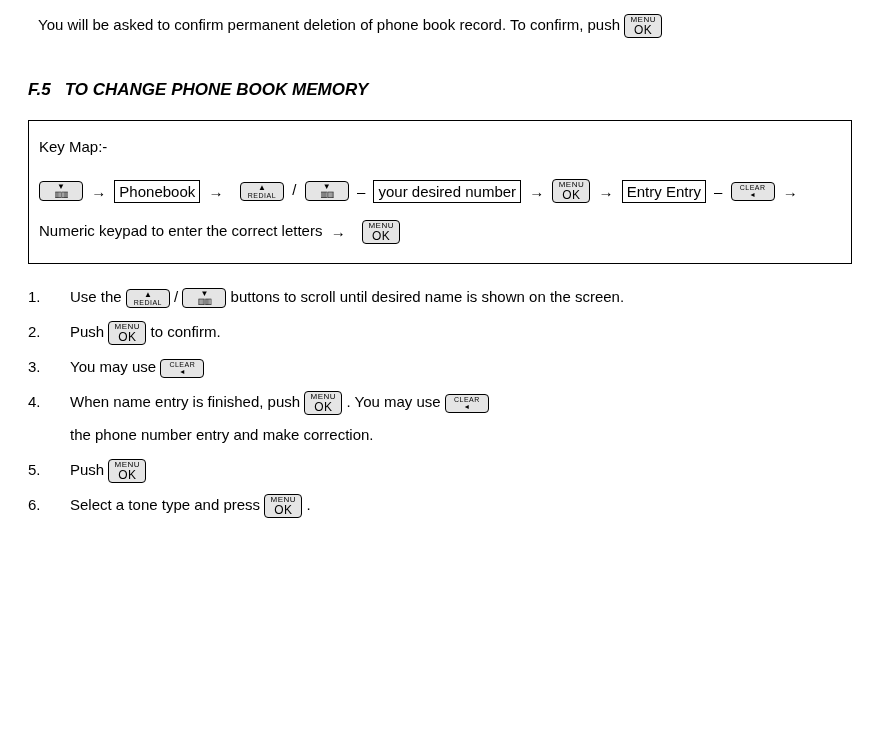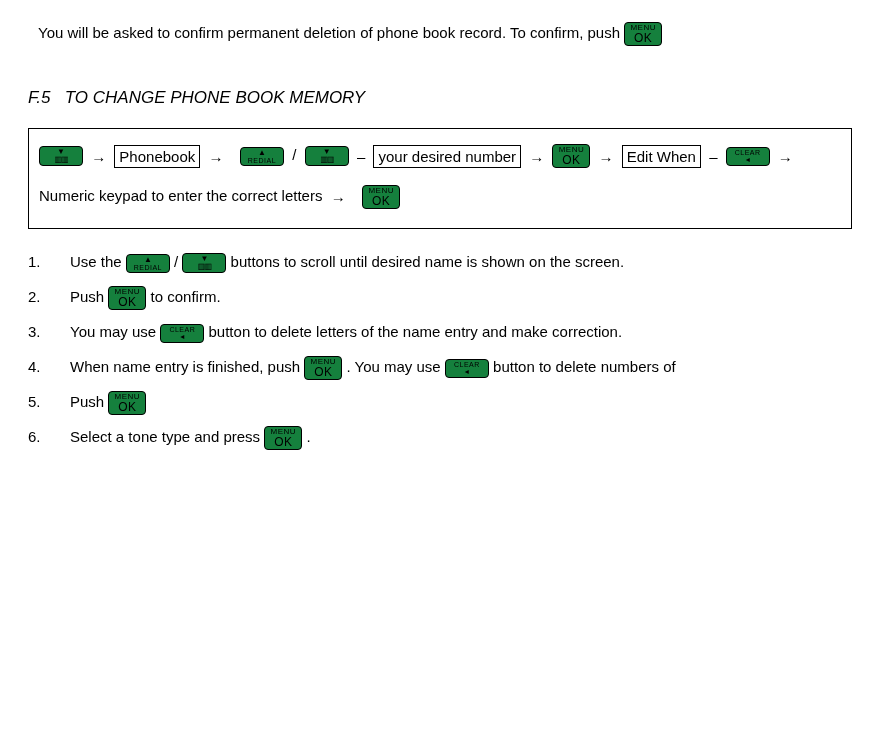--- a/index.html
+++ b/index.html
@@ -6,29 +6,29 @@
     margin: 0;
     padding: 0;
     font-family: Arial, Helvetica, sans-serif;
     font-size: 15px;
     color: #000;
     background: #fff;
     width: 880px;
     line-height: 2.2;
   }
   .page {
-    padding: 16px 28px 20px 28px;
+    padding: 8px 28px 20px 28px;
   }
   .intro {
     margin-left: 10px;
     margin-bottom: 30px;
   }
   .section-heading {
     font-style: italic;
-    font-weight: normal;
+    font-weight: bold;
     font-size: 17px;
     margin: 20px 0 12px 0;
   }
   .sec-num {
     display: inline-block;
     width: 32px;
   }
   .keymap-box {
     border: 1px solid #000;
     padding: 6px 10px 12px 10px;
@@ -42,21 +42,21 @@
     display: block;
   }
   .kbtn {
     display: inline-block;
     border: 1px solid #000;
     border-radius: 4px;
     padding: 0 6px;
     height: 22px;
     line-height: 22px;
     vertical-align: middle;
-    background: #15803d;
+    background: #e5e5e5;
     box-sizing: border-box;
     min-width: 44px;
     text-align: center;
   }
   .kbtn-menuok {
     font-family: Arial, sans-serif;
     line-height: 1;
     padding: 1px 3px;
     height: auto;
     min-width: 38px;
@@ -133,20 +133,21 @@
     </span>
     <br>
   </div>
 
   <div class="section-heading">
     <span class="sec-num">F.5</span>
     <span>TO CHANGE PHONE BOOK MEMORY</span>
   </div>
 
   <div class="keymap-box">
+    <div class="keymap-title">Key Map:-</div>
     <div class="flow">
       <span class="kbtn kbtn-down inline-icon">
         <span class="arrow-dn">▼</span>
         <span class="glyph">▥▥</span>
       </span>
       <span class="arrow">→</span>
       <span class="boxed-text">Phonebook</span>
       <span class="arrow">→</span>
       &nbsp;
       <span class="kbtn kbtn-redial inline-icon">
@@ -159,21 +160,21 @@
         <span class="glyph">▥▥</span>
       </span>
       <span class="arrow">–</span>
       <span class="boxed-text">your desired number</span>
       <span class="arrow">→</span>
       <span class="kbtn kbtn-menuok inline-icon">
         <span class="l1">MENU</span>
         <span class="l2">OK</span>
       </span>
       <span class="arrow">→</span>
-      <span class="boxed-text">Edit When</span>
+      <span class="boxed-text">Entry Entry</span>
       <span class="arrow">–</span>
       <span class="kbtn kbtn-clear inline-icon">
         <span class="lbl">CLEAR</span>
         <span class="tri">◂</span>
       </span>
       <span class="arrow">→</span>
       <br>
       <span>Numeric keypad to enter the correct letters</span>
       <span class="arrow">→</span>
       &nbsp;
@@ -216,39 +217,38 @@
     </li>
 
     <li>
       <span class="num">3.</span>
       <span class="body">
         <span>You may use </span>
         <span class="kbtn kbtn-clear inline-icon">
           <span class="lbl">CLEAR</span>
           <span class="tri">◂</span>
         </span>
-        <span> button to delete letters of the name entry and make correction.</span>
       </span>
     </li>
 
     <li>
       <span class="num">4.</span>
       <span class="body">
         <span>When name entry is finished, push </span>
         <span class="kbtn kbtn-menuok inline-icon">
           <span class="l1">MENU</span>
           <span class="l2">OK</span>
         </span>
         <span>. You may use </span>
         <span class="kbtn kbtn-clear inline-icon">
           <span class="lbl">CLEAR</span>
           <span class="tri">◂</span>
         </span>
-        <span> button to delete numbers of</span>
         <br>
+        <span>the phone number entry and make correction.</span>
       </span>
     </li>
 
     <li>
       <span class="num">5.</span>
       <span class="body">
         <span>Push </span>
         <span class="kbtn kbtn-menuok inline-icon">
           <span class="l1">MENU</span>
           <span class="l2">OK</span>

